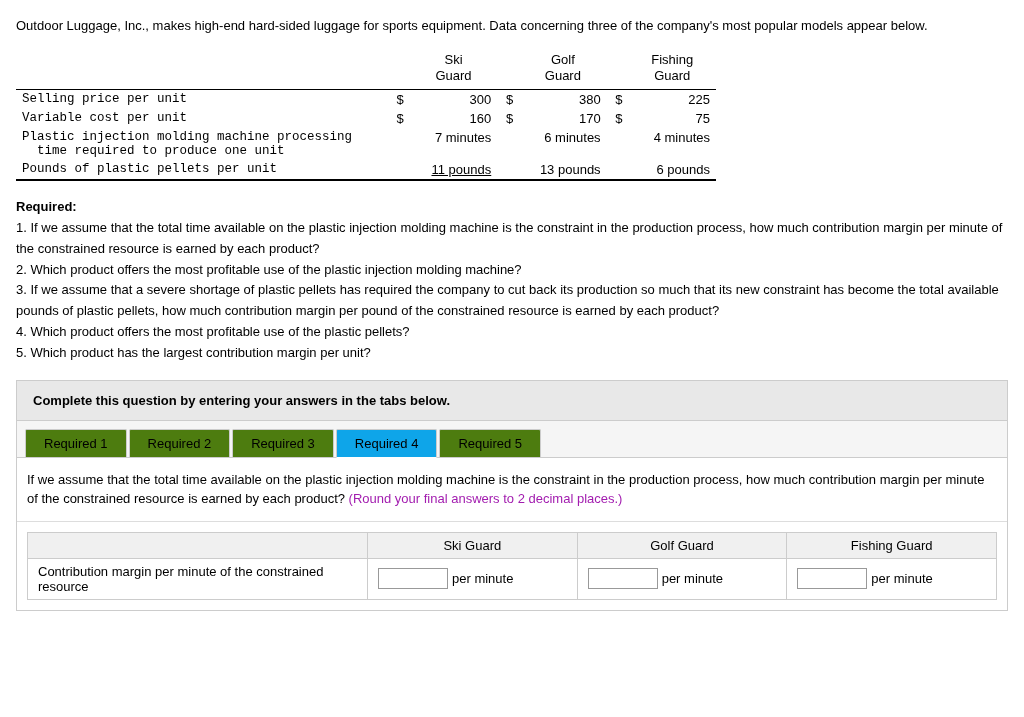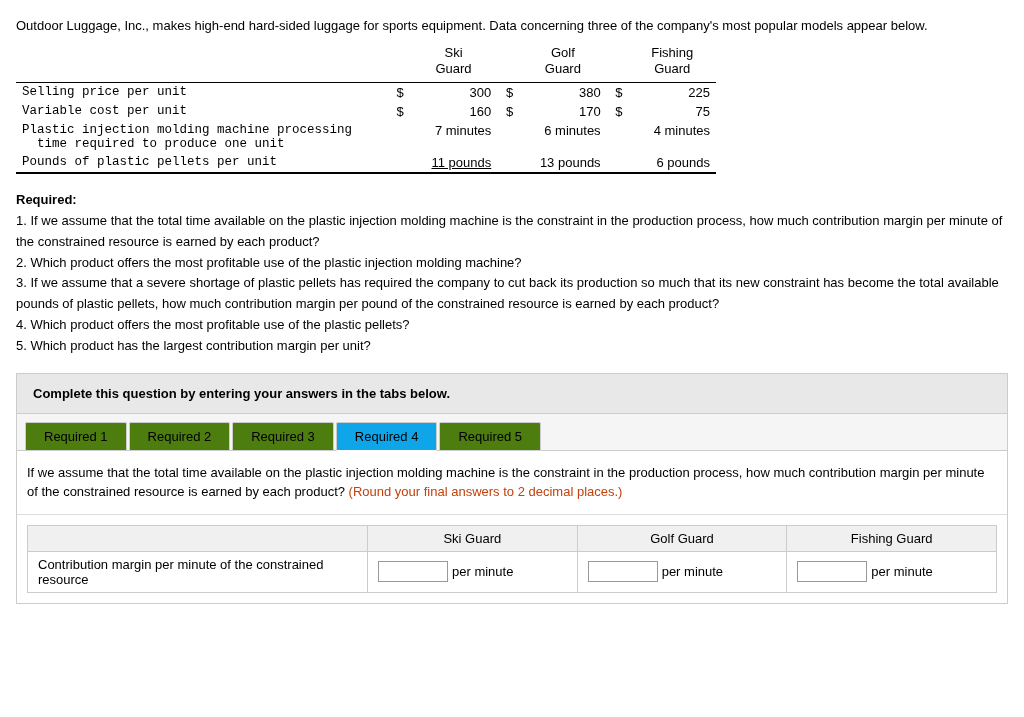--- a/index.html
+++ b/index.html
@@ -8,21 +8,21 @@
       font-size: 13px;
       background: #fff;
       color: #000;
       padding: 16px;
       width: 1024px;
     }
 
     .intro-text {
       font-size: 13px;
       line-height: 1.5;
-      margin-bottom: 7px;
+      margin-bottom: 14px;
     }
 
     
     .data-table-wrapper {
       margin-bottom: 16px;
     }
     .data-table {
       border-collapse: collapse;
       width: 700px;
       margin-left: 0;
@@ -94,21 +94,21 @@
       border-bottom: 1px solid #fff;
       margin-bottom: -1px;
       font-weight: normal;
     }
     .tab-content {
       padding: 12px 10px;
       font-size: 13px;
       line-height: 1.5;
       border-bottom: 1px solid #ddd;
     }
-    .orange-text { color: #c2410c; }
+    .orange-text { color: #a21caf; }
 
     
     .answer-table-wrapper {
       padding: 10px;
     }
     .answer-table {
       border-collapse: collapse;
       width: 100%;
     }
     .answer-table th, .answer-table td {

